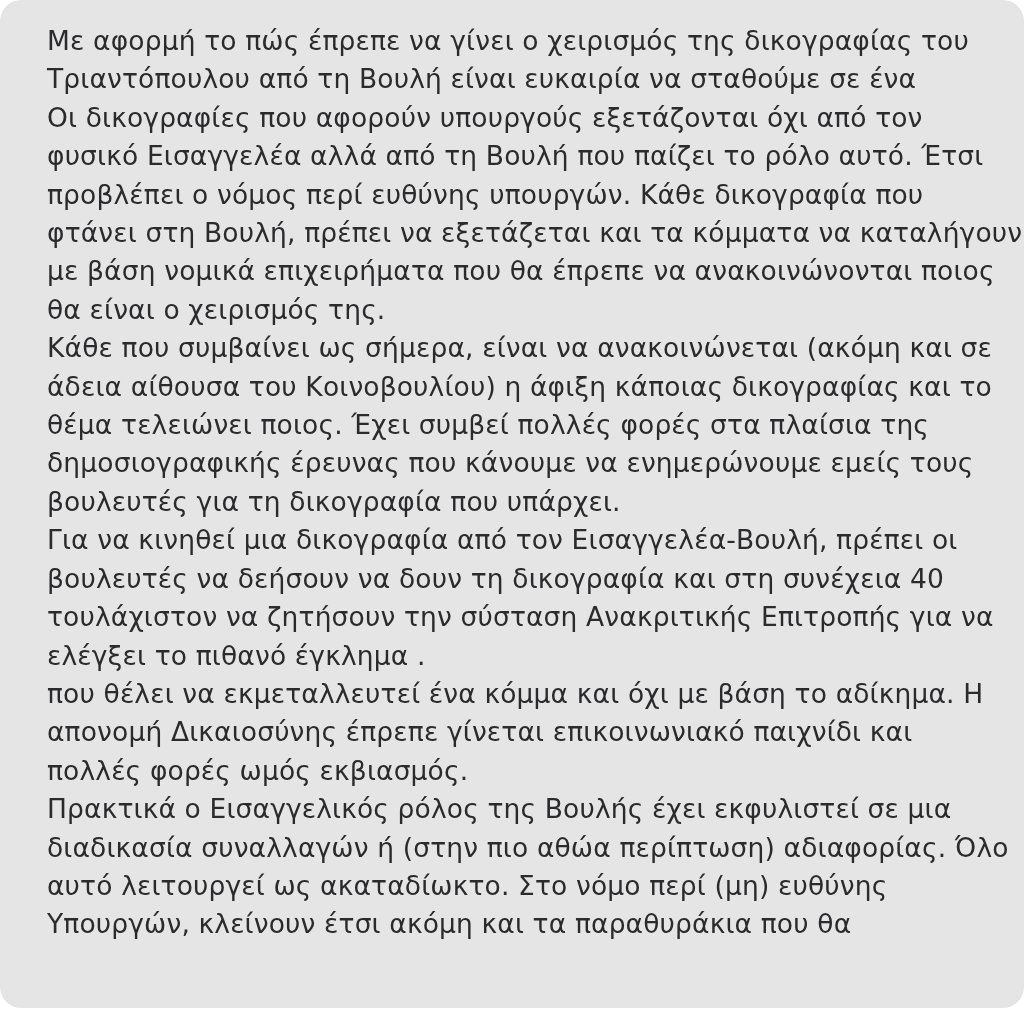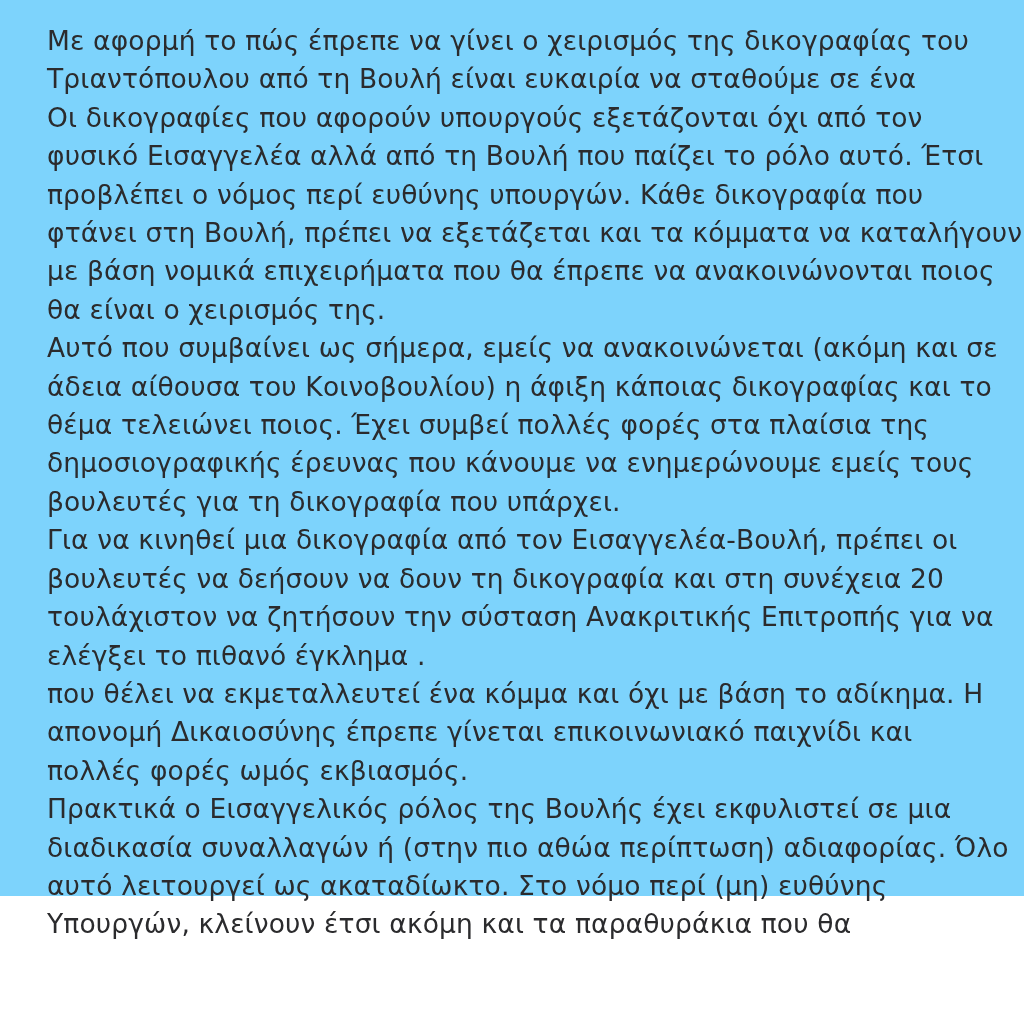--- a/index.html
+++ b/index.html
@@ -11,23 +11,24 @@
     width: 1024px;
     height: 1024px;
     background: #ffffff;
     font-family: "DejaVu Sans", "Liberation Sans", sans-serif;
     overflow: hidden;
   }
 
   #page {
     position: relative;
     width: 1024px;
-    height: 896px;
-    background: #7dd3fc;
+    height: 1008px;
+    background: #e5e5e5;
     box-sizing: border-box;
+    border-radius: 21px;
   }
 
   #text-body {
     position: absolute;
     left: 47px;
     top: 22px;
     width: 930px;
     color: #2b2b2d;
   }
 
@@ -60,30 +61,30 @@
     <p class="para">
       <span class="line">Οι δικογραφίες που αφορούν υπουργούς εξετάζονται όχι από τον</span>
       <span class="line">φυσικό Εισαγγελέα αλλά από τη Βουλή που παίζει το ρόλο αυτό. Έτσι</span>
       <span class="line">προβλέπει ο νόμος περί ευθύνης υπουργών. Κάθε δικογραφία που</span>
       <span class="line">φτάνει στη Βουλή, πρέπει να εξετάζεται και τα κόμματα να καταλήγουν</span>
       <span class="line">με βάση νομικά επιχειρήματα που θα έπρεπε να ανακοινώνονται ποιος</span>
       <span class="line">θα είναι ο χειρισμός της.</span>
     </p>
 
     <p class="para">
-      <span class="line">Αυτό που συμβαίνει ως σήμερα, εμείς να ανακοινώνεται (ακόμη και σε</span>
+      <span class="line">Κάθε που συμβαίνει ως σήμερα, είναι να ανακοινώνεται (ακόμη και σε</span>
       <span class="line">άδεια αίθουσα του Κοινοβουλίου) η άφιξη κάποιας δικογραφίας και το</span>
       <span class="line">θέμα τελειώνει ποιος. Έχει συμβεί πολλές φορές στα πλαίσια της</span>
       <span class="line">δημοσιογραφικής έρευνας που κάνουμε να ενημερώνουμε εμείς τους</span>
       <span class="line">βουλευτές για τη δικογραφία που υπάρχει.</span>
     </p>
 
     <p class="para">
       <span class="line">Για να κινηθεί μια δικογραφία από τον Εισαγγελέα-Βουλή, πρέπει οι</span>
-      <span class="line">βουλευτές να δεήσουν να δουν τη δικογραφία και στη συνέχεια 20</span>
+      <span class="line">βουλευτές να δεήσουν να δουν τη δικογραφία και στη συνέχεια 40</span>
       <span class="line">τουλάχιστον να ζητήσουν την σύσταση Ανακριτικής Επιτροπής για να</span>
       <span class="line">ελέγξει το πιθανό έγκλημα .</span>
     </p>
 
     <p class="para">
       <span class="line">που θέλει να εκμεταλλευτεί ένα κόμμα και όχι με βάση το αδίκημα. Η</span>
       <span class="line">απονομή Δικαιοσύνης έπρεπε γίνεται επικοινωνιακό παιχνίδι και</span>
       <span class="line">πολλές φορές ωμός εκβιασμός.</span>
     </p>
 

